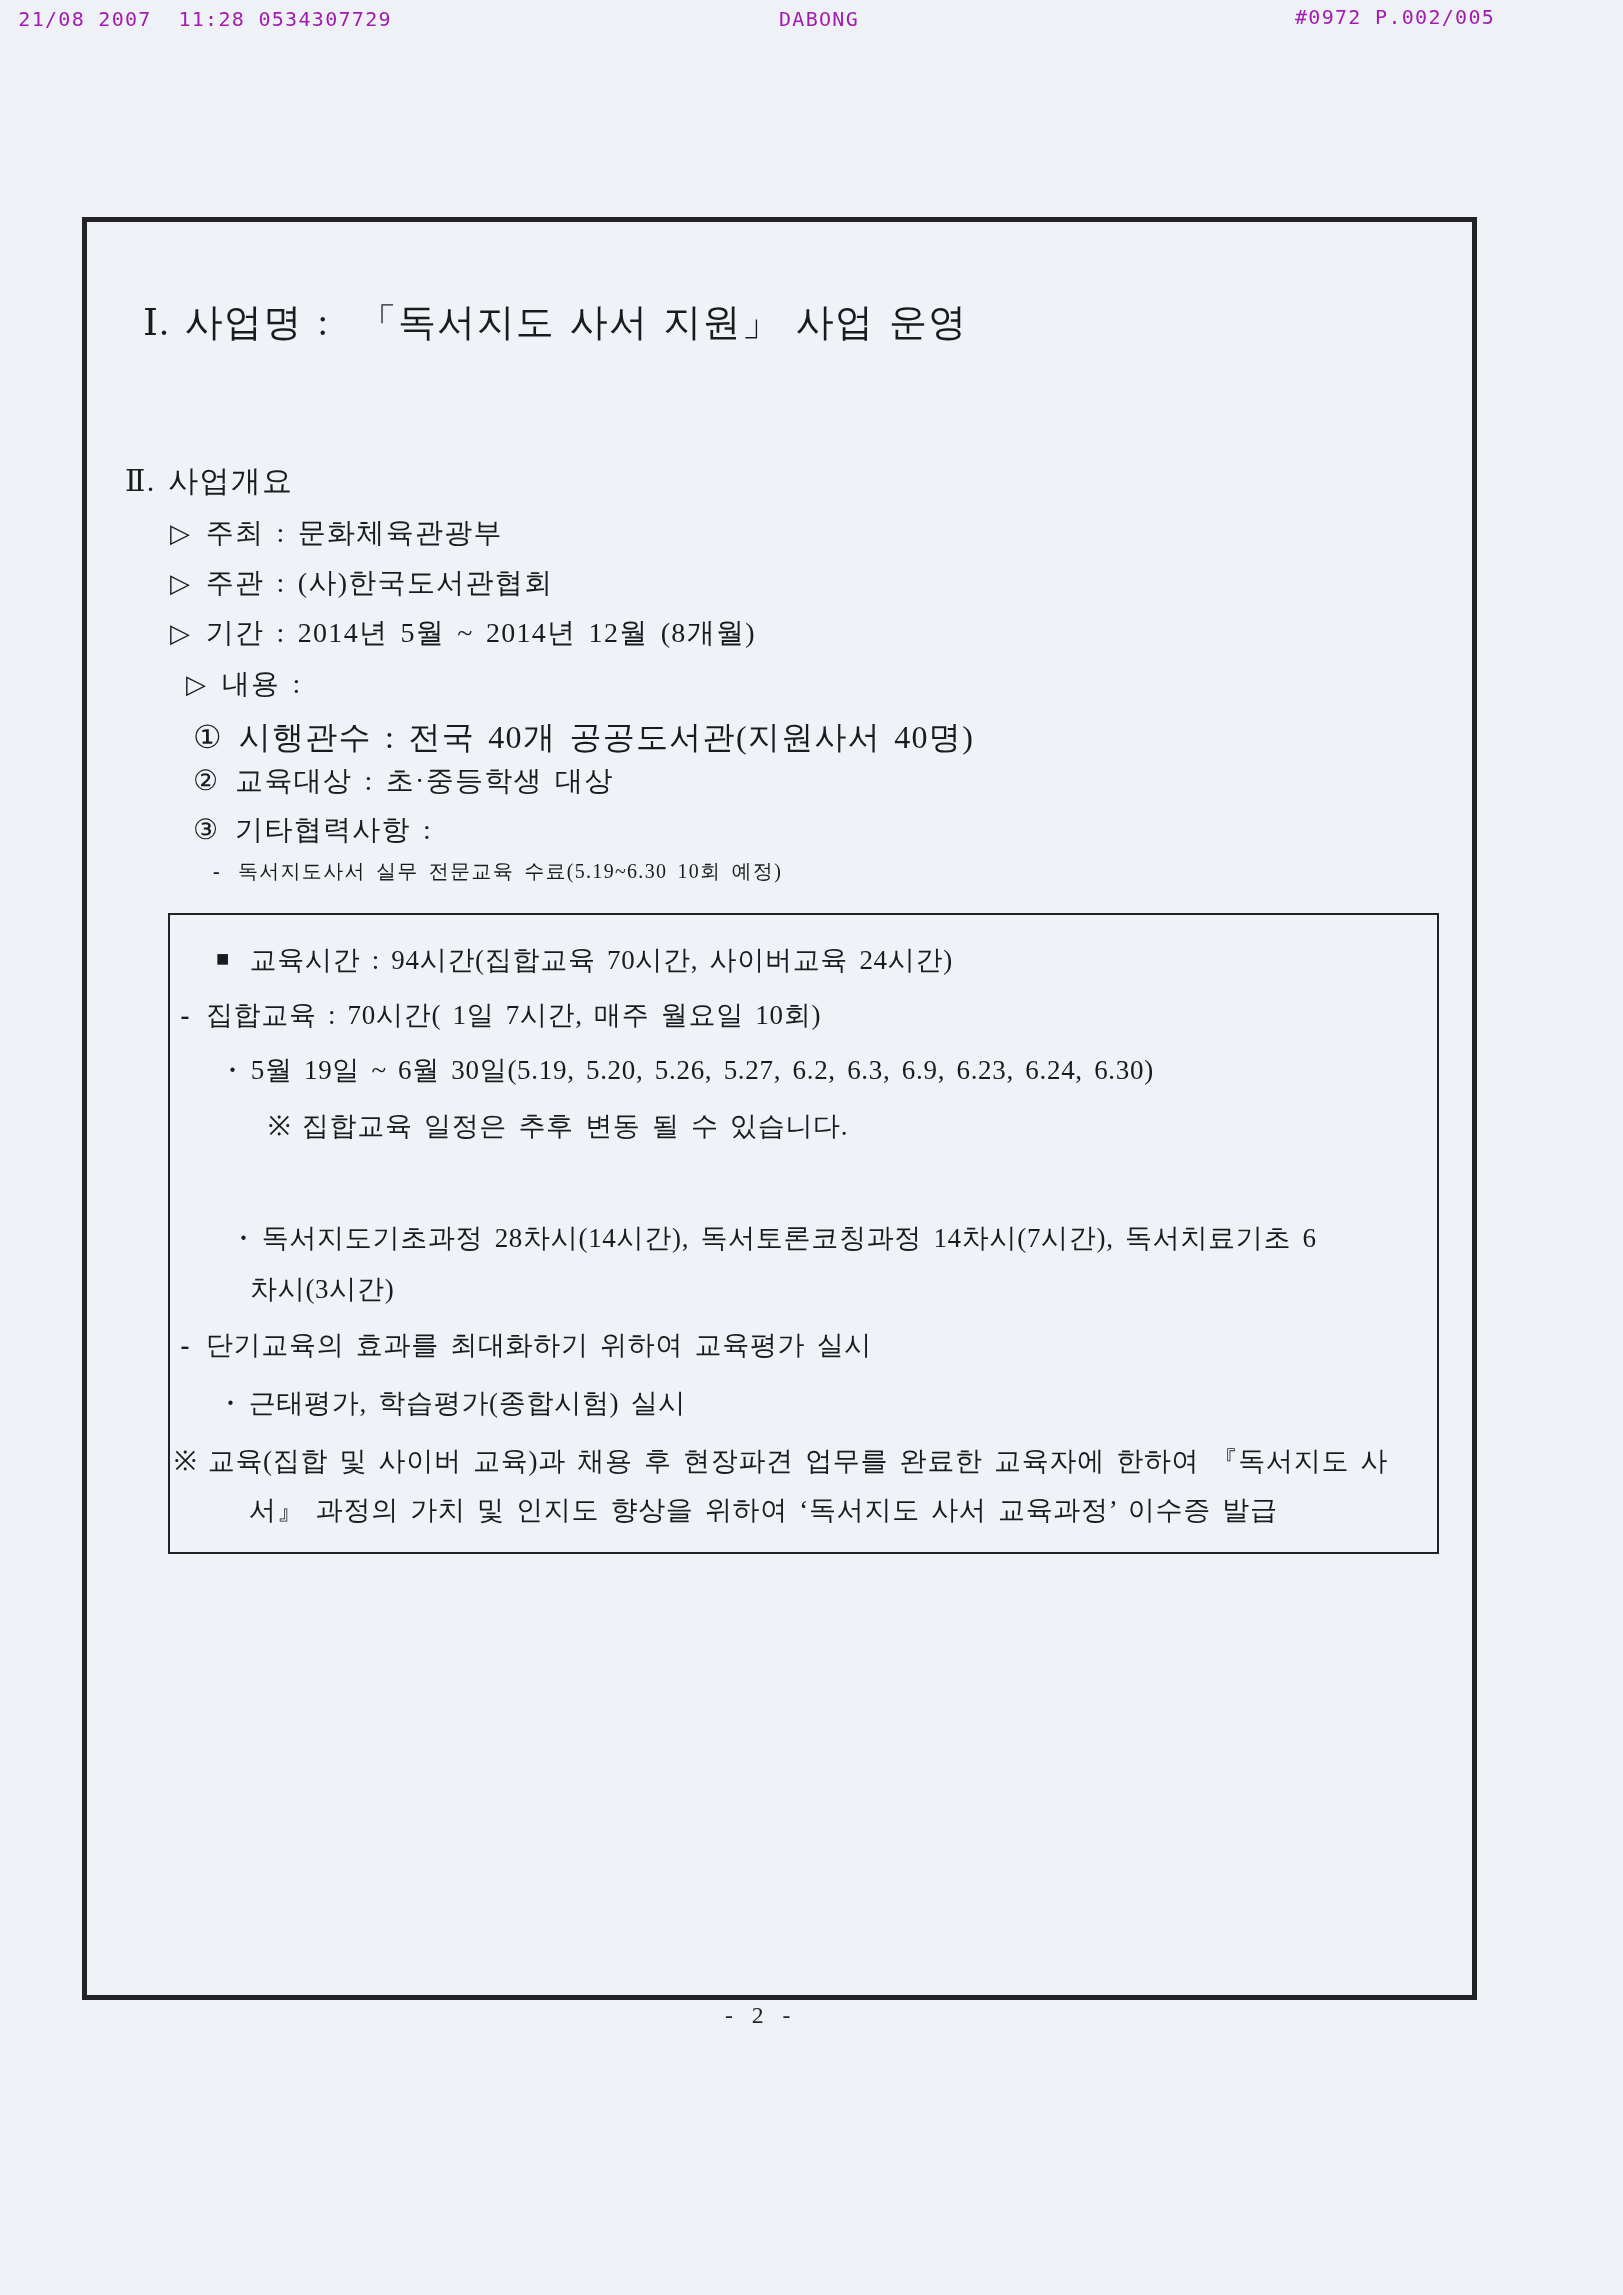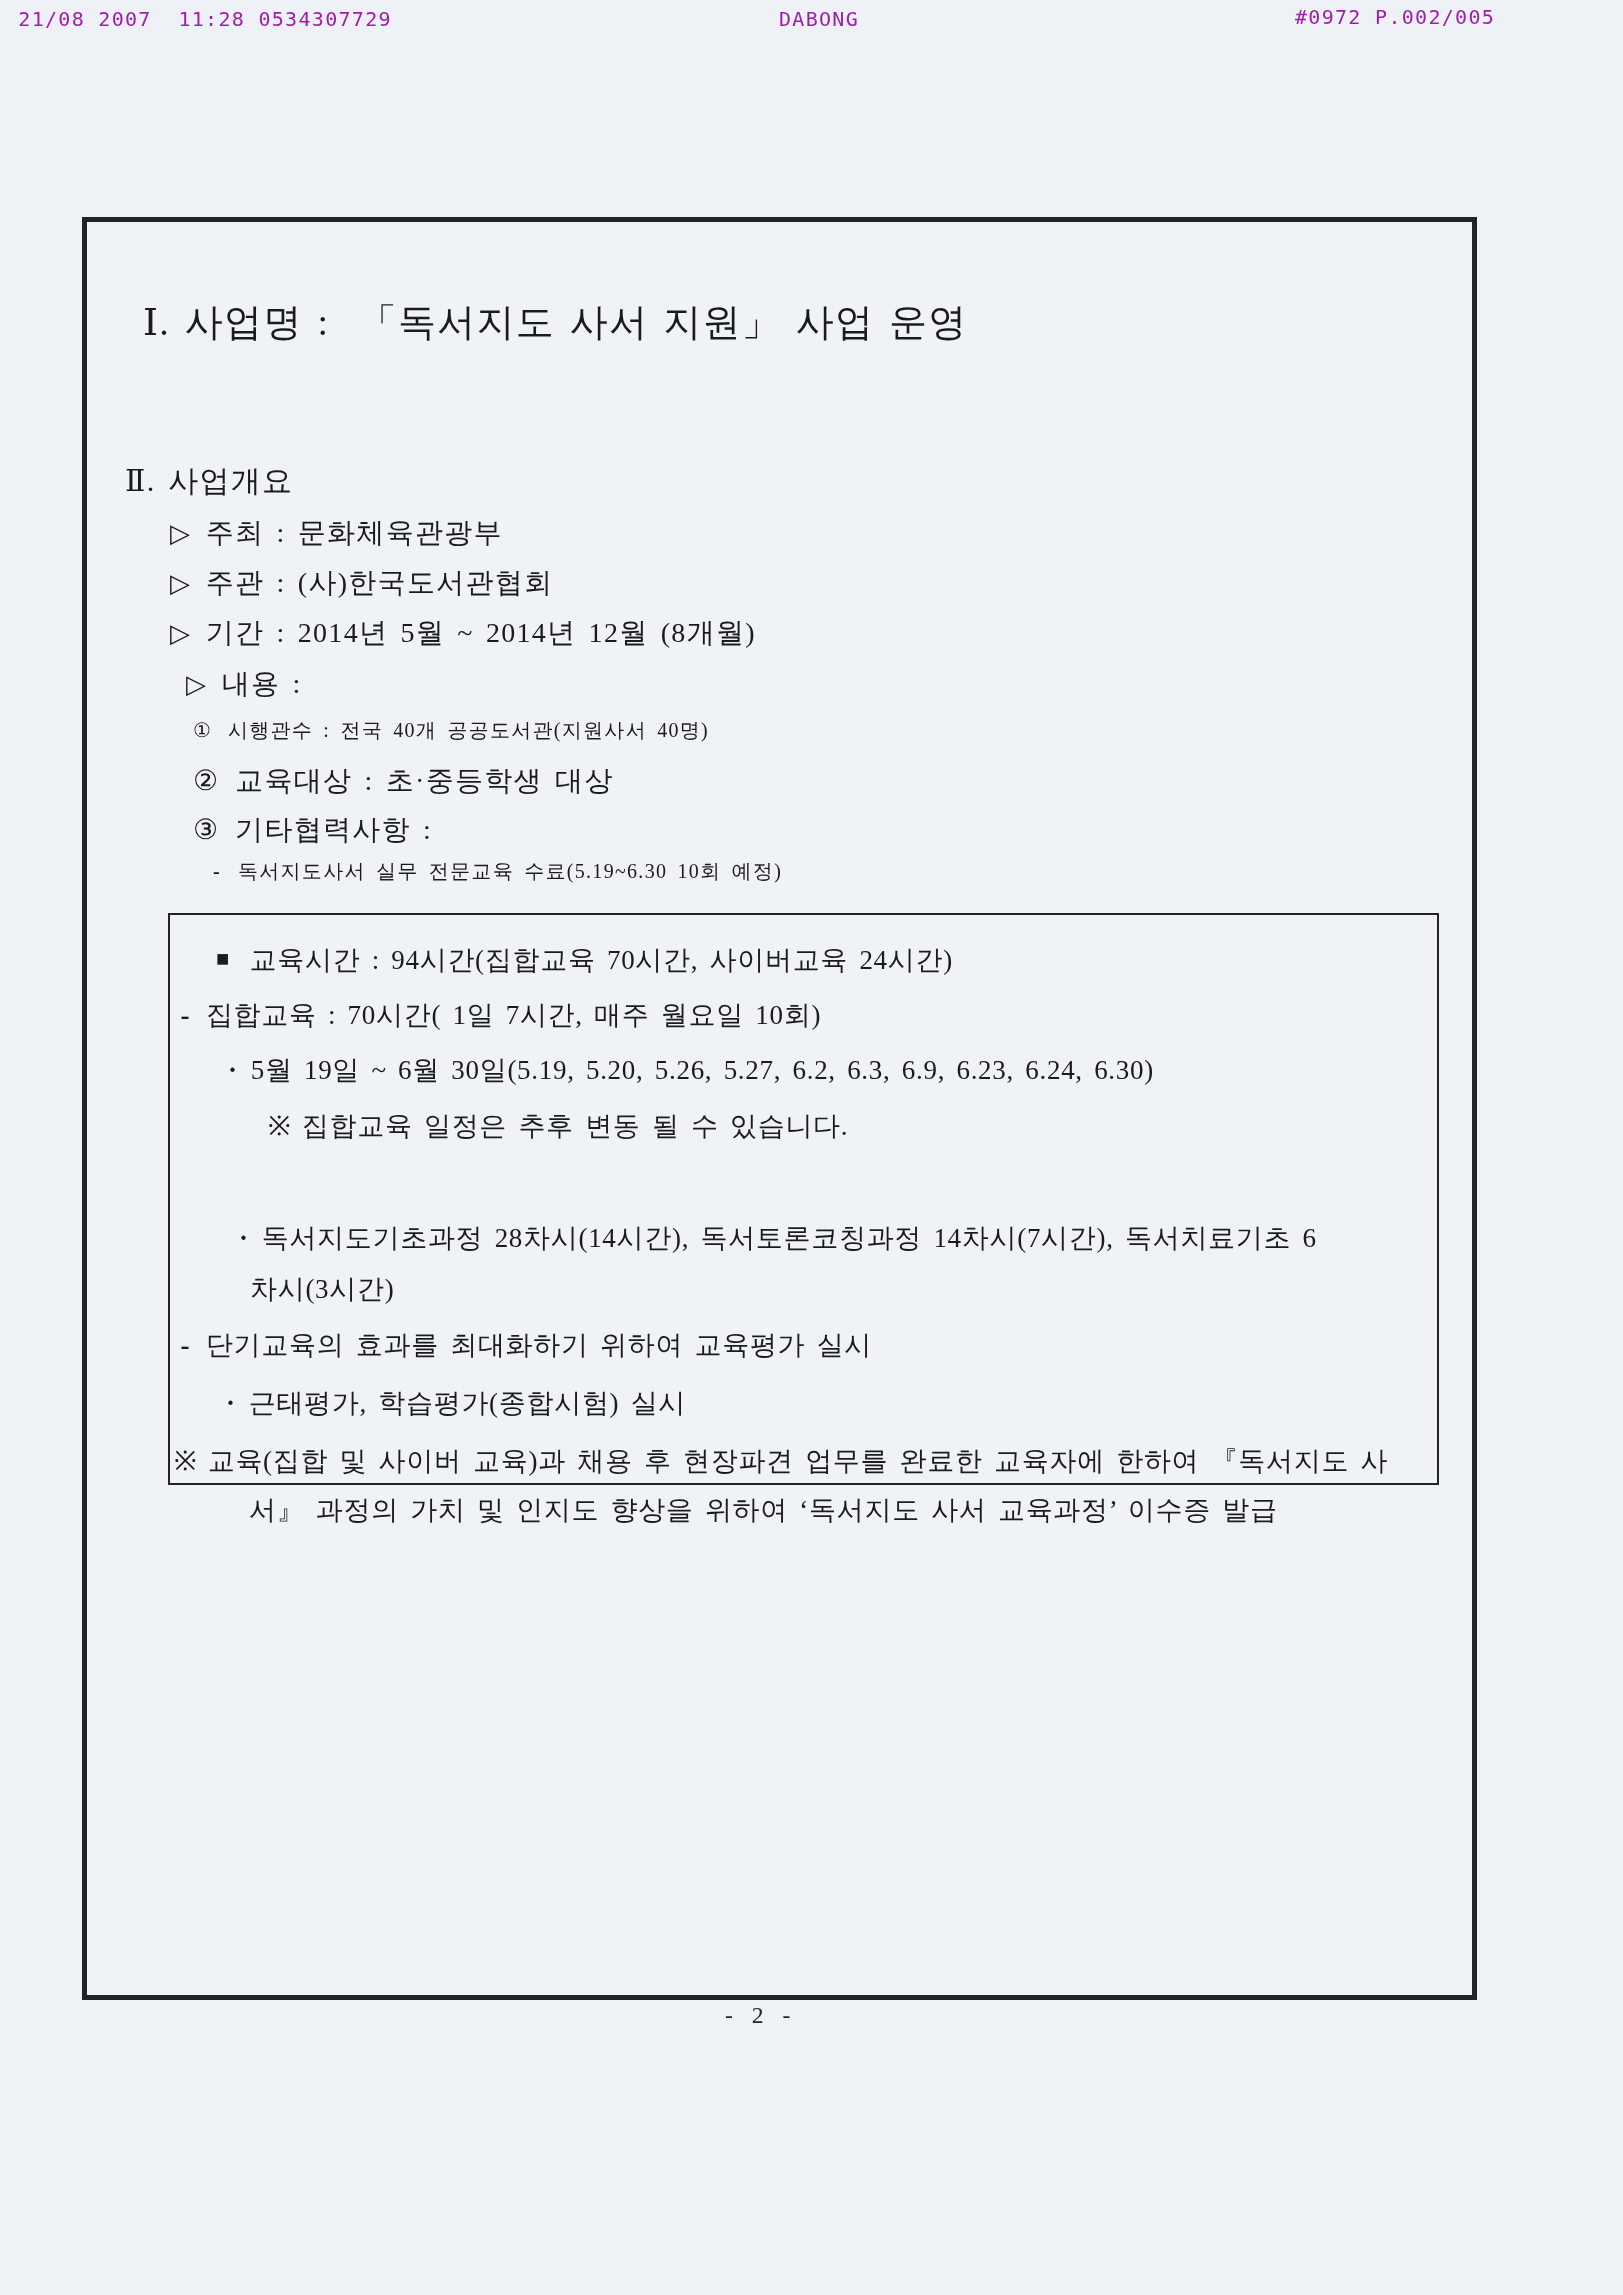--- a/index.html
+++ b/index.html
@@ -55,33 +55,33 @@
   
   .doc-title      { left: 56px;  top: 79px; font-size: 38px; }
   .sec2-heading   { left: 38px;  top: 242px; font-size: 30px; }
   .bullet-0       { left: 83px; top: 295px; font-size: 28px; }
   .bullet-1       { left: 83px; top: 345px; font-size: 28px; }
   .bullet-2       { left: 83px; top: 395px; font-size: 28px; }
   .bullet-3       { left: 83px; top: 446px; font-size: 28px; padding-left: 16px; }
   .bullet-0 .marker, .bullet-1 .marker, .bullet-2 .marker, .bullet-3 .marker {
     margin-right: 14.4px; font-size: 26px;
   }
-  .num-0          { left: 106px; top: 497px; font-size: 20px; }
+  .num-0          { left: 106px; top: 497px; font-size: 32px; }
   .num-1          { left: 106px; top: 543px; font-size: 28px; }
   .num-2          { left: 106px; top: 592px; font-size: 28px; }
   .num-0 .marker, .num-1 .marker, .num-2 .marker { margin-right: 15.7px; }
   .sub-note       { left: 126px; top: 638px; font-size: 20px; }
   .sub-note .marker { margin-right: 17px; font-weight: bold; }
   
   .inner-box {
     position: absolute;
     left: 81px;
     top: 691px;
     width: 1271px;
-    height: 572px;
+    height: 641px;
     border: 2.6px solid #232327;
     box-sizing: border-box;
   }
   .inner-box .line { font-size: 27px; letter-spacing: 0.7px; }
   .bx-0  { left: 46px;  top: 30px;  }
   .bx-1  { left: 10.5px;  top: 85px; }
   .bx-2  { left: 58px;  top: 140px; }
   .bx-3  { left: 98px; top: 196px; }
   .bx-4  { left: 10.5px;  top: 253px; }
   .bx-5  { left: 69px; top: 308px; }

